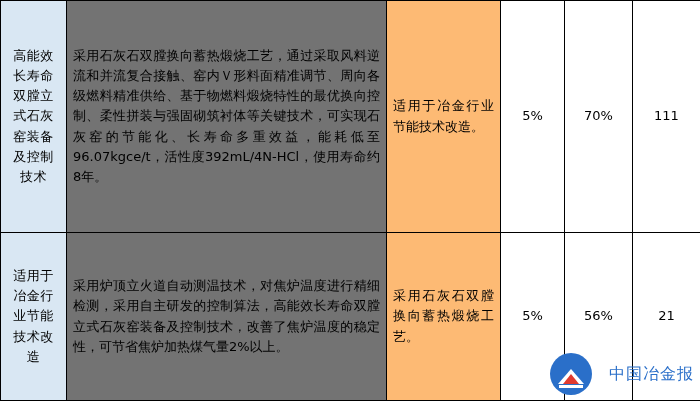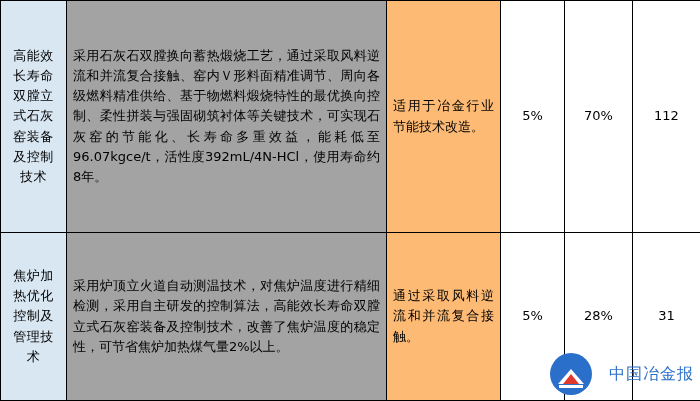--- a/index.html
+++ b/index.html
@@ -45,21 +45,21 @@
 
   td.name-cell {
     background: #d9e7f3;
     text-align: center;
     letter-spacing: 0.5px;
     line-height: 1.7;
     font-size: 13px;
     padding: 4px 2px;
   }
   td.desc-cell {
-    background: #a3a3a3;
+    background: #737373;
     text-align: justify;
     text-justify: inter-ideograph;
     line-height: 1.75;
     padding: 6px 8px;
   }
   td.apply-cell {
     background: #fdba74;
     text-align: justify;
     text-justify: inter-ideograph;
     line-height: 1.75;
@@ -148,29 +148,29 @@
       <col class="c-b">
       <col class="c-c">
     </colgroup>
     <tbody>
       <tr class="row-1">
         <td class="name-cell">高能效长寿命双膛立式石灰窑装备及控制技术</td>
         <td class="desc-cell">采用石灰石双膛换向蓄热煅烧工艺，通过采取风料逆流和并流复合接触、窑内Ｖ形料面精准调节、周向各级燃料精准供给、基于物燃料煅烧特性的最优换向控制、柔性拼装与强固砌筑衬体等关键技术，可实现石灰窑的节能化、长寿命多重效益，能耗低至96.07kgce/t，活性度392mL/4N-HCl，使用寿命约8年。</td>
         <td class="apply-cell">适用于冶金行业节能技术改造。</td>
         <td class="num-cell">5%</td>
         <td class="num-cell">70%</td>
-        <td class="num-cell">112</td>
+        <td class="num-cell">111</td>
       </tr>
       <tr class="row-2">
-        <td class="name-cell">焦炉加热优化控制及管理技术</td>
+        <td class="name-cell">适用于冶金行业节能技术改造</td>
         <td class="desc-cell">采用炉顶立火道自动测温技术，对焦炉温度进行精细检测，采用自主研发的控制算法，高能效长寿命双膛立式石灰窑装备及控制技术，改善了焦炉温度的稳定性，可节省焦炉加热煤气量2%以上。</td>
-        <td class="apply-cell">通过采取风料逆流和并流复合接触。</td>
+        <td class="apply-cell">采用石灰石双膛换向蓄热煅烧工艺。</td>
         <td class="num-cell">5%</td>
-        <td class="num-cell">28%</td>
-        <td class="num-cell">31</td>
+        <td class="num-cell">56%</td>
+        <td class="num-cell">21</td>
       </tr>
     </tbody>
   </table>
 
   <div class="watermark">
     <div class="wm-logo">
       <div class="peak"></div>
       <div class="peak2"></div>
       <div class="bar"></div>
     </div>

